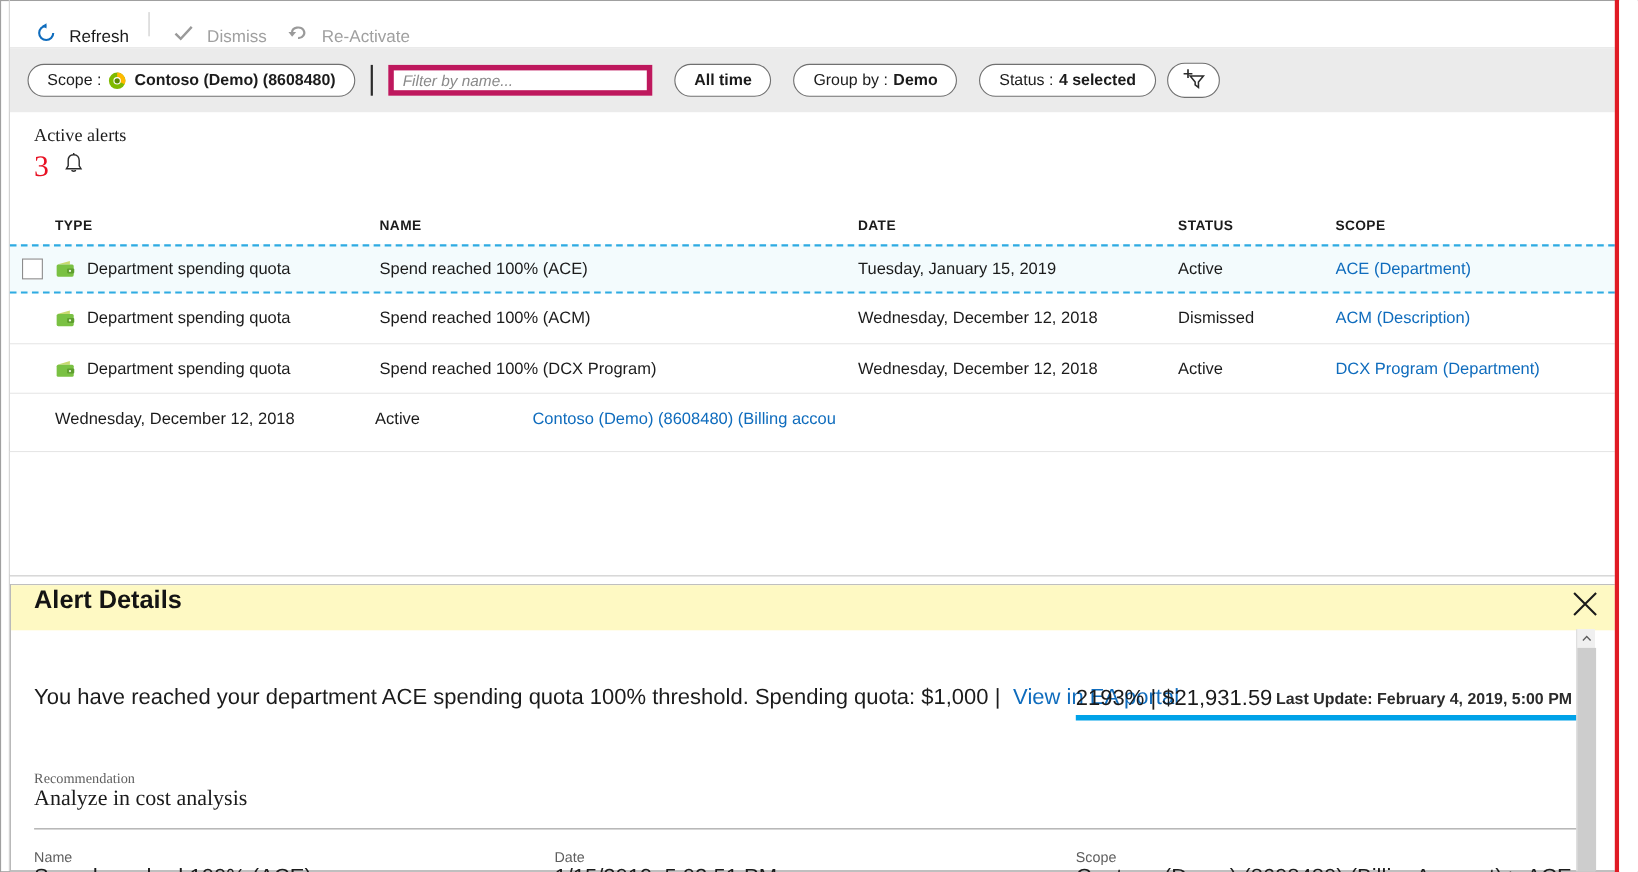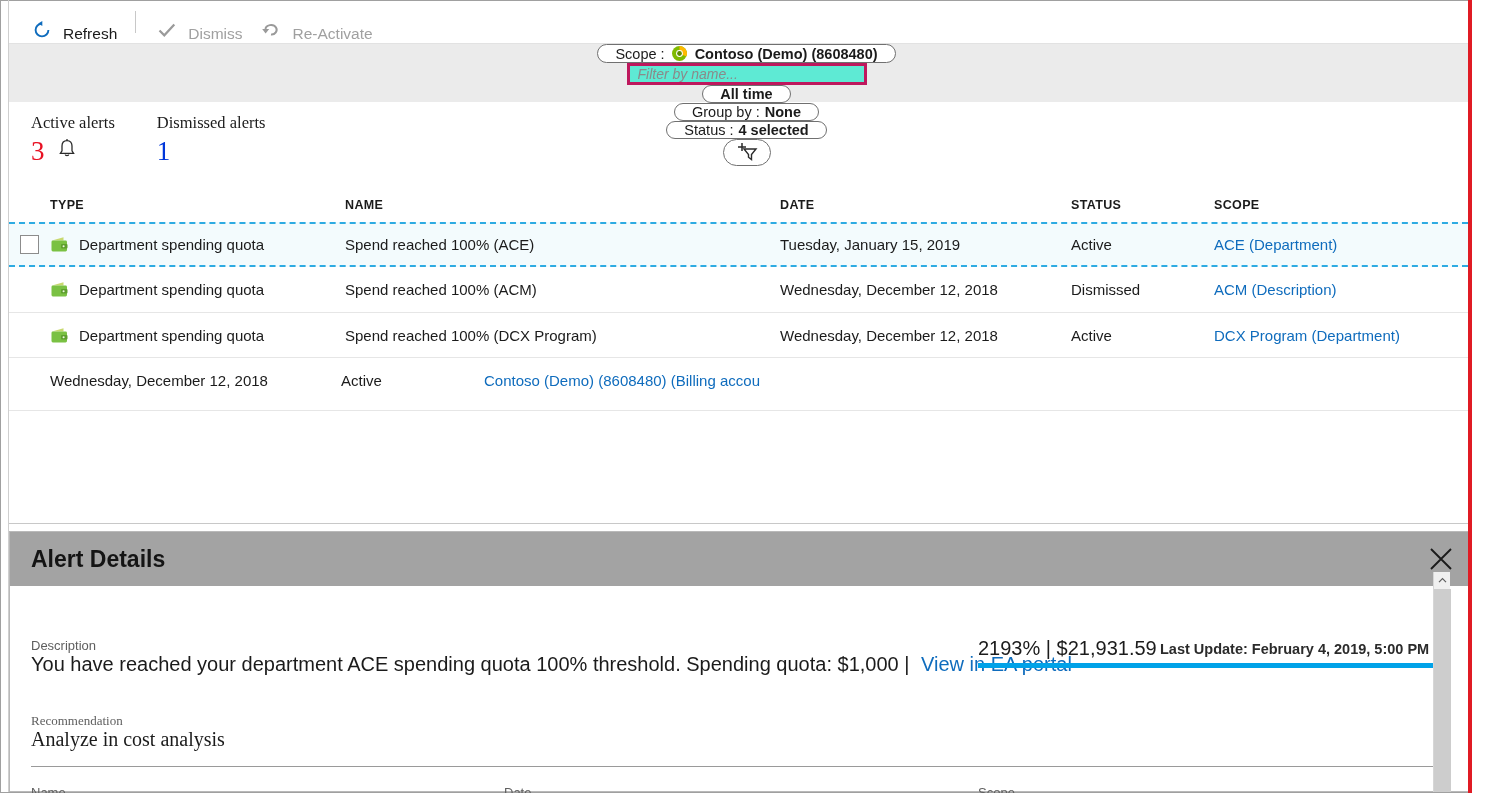--- a/index.html
+++ b/index.html
@@ -68,21 +68,20 @@
   .cmd-sep {
     width: 1px; height: 22px; background: #c8c8c8; margin: 0 14px 0 6px;
   }
 
   
   .filterbar {
     position: absolute; left: 9px; top: 44px; width: 1459px; height: 58px;
     background: #ebebeb;
     display: flex; align-items: center;
     padding-left: 16px;
-    flex-direction: column;
   }
   .pill {
     display: inline-flex; align-items: center; justify-content: center;
     height: 30px;
     border: 1px solid #707070;
     border-radius: 16px;
     background: #ffffff;
     padding: 0 17px;
     font-size: 14.5px;
     color: #1b1b1b;
@@ -94,22 +93,22 @@
   .pill .val { font-weight: bold; }
   .scope-dot {
     display: inline-block;
     width: 17px; height: 17px; margin: 0 7px 0 6px; flex: 0 0 auto;
   }
   .vbar {
     width: 2px; height: 28px; background: #2b2b2b; margin: 0 14px;
   }
   .filter-input {
     width: 240px; height: 28px;
-    border: 3px solid #be185d;
-    background: #5eead4;
+    border: 5px solid #be185d;
+    background: #ffffff;
     font-family: "Liberation Sans", sans-serif;
     font-size: 14px;
     font-style: italic;
     color: #767676;
     padding: 0 8px;
     outline: none;
   }
   .filter-input::placeholder { color: #8a8a8a; font-style: italic; }
   .pill-icon {
     width: 48px; height: 32px; padding: 0;
@@ -185,22 +184,22 @@
   }
 
   
   .details {
     position: absolute; left: 9px; top: 531px; width: 1459px; height: 261px;
     background: #ffffff;
     border: 1px solid #b9b9b9;
     border-right: none;
   }
   .details-head {
-    height: 54px; background: #a3a3a3;
-    display: flex; align-items: center; justify-content: space-between;
+    height: 41px; background: #fef9c3;
+    display: flex; align-items: flex-start; justify-content: space-between;
     padding: 0 10px 0 21px;
   }
   .details-title { font-size: 23px; font-weight: bold; color: #141414; }
   .close-x { width: 34px; height: 34px; cursor: pointer; display: flex; align-items: center; justify-content: center; }
 
   .details-body { position: relative; height: 218px; }
   .detail-label {
     font-size: 13px; color: #5e5e5e; line-height: 17px;
   }
   .detail-value {
@@ -308,21 +307,21 @@
 
     <div class="pill">
       <span class="val">All time</span>
     </div>
 
     <div class="gap18"></div>
 
     <div class="pill">
       <span class="lead">Group by :</span>
       <span style="width:5px"></span>
-      <span class="val">None</span>
+      <span class="val">Demo</span>
     </div>
 
     <div class="gap18"></div>
 
     <div class="pill">
       <span class="lead">Status :</span>
       <span style="width:5px"></span>
       <span class="val">4 selected</span>
     </div>
 
@@ -345,26 +344,20 @@
         <span class="sum-num active">3</span>
         <span class="bell">
           <svg width="20" height="22" viewBox="0 0 20 22">
             <path d="M10 2.6 C6.6 2.6 5 5.0 5 8.0 L5 12.8 L3.4 15.4 L16.6 15.4 L15 12.8 L15 8.0 C15 5.0 13.4 2.6 10 2.6 Z" fill="none" stroke="#2b2b2b" stroke-width="1.3"></path>
             <path d="M10 1.1 L10 2.6" stroke="#2b2b2b" stroke-width="1.3"></path>
             <path d="M8.3 16.6 C8.3 18.0 11.7 18.0 11.7 16.6" fill="none" stroke="#2b2b2b" stroke-width="1.3"></path>
           </svg>
         </span>
       </div>
     </div>
-    <div class="sum-block">
-      <div class="sum-label">Dismissed alerts</div>
-      <div class="sum-row">
-        <span class="sum-num dismissed">1</span>
-      </div>
-    </div>
   </div>
 
   <div class="table">
     <div class="thead">
       <div class="c-check"></div>
       <div class="c-type">TYPE</div>
       <div class="c-name">NAME</div>
       <div class="c-date">DATE</div>
       <div class="c-status">STATUS</div>
       <div class="c-scope">SCOPE</div>
@@ -446,21 +439,20 @@
       <span class="close-x">
         <svg width="28" height="28" viewBox="0 0 28 28">
           <path d="M4 4 L24 24 M24 4 L4 24" stroke="#1b1b1b" stroke-width="1.9" fill="none"></path>
         </svg>
       </span>
     </div>
 
     <div class="details-body">
 
       <div class="desc-block">
-        <div class="detail-label">Description</div>
         <div class="detail-value">
           <span>You have reached your department ACE spending quota 100% threshold. Spending quota: $1,000  |</span>
           <span class="link" style="margin-left:6px">View in EA portal</span>
         </div>
       </div>
 
       <div class="rec-block">
         <div class="detail-label">Recommendation</div>
         <div class="detail-value link">Analyze in cost analysis</div>
       </div>

